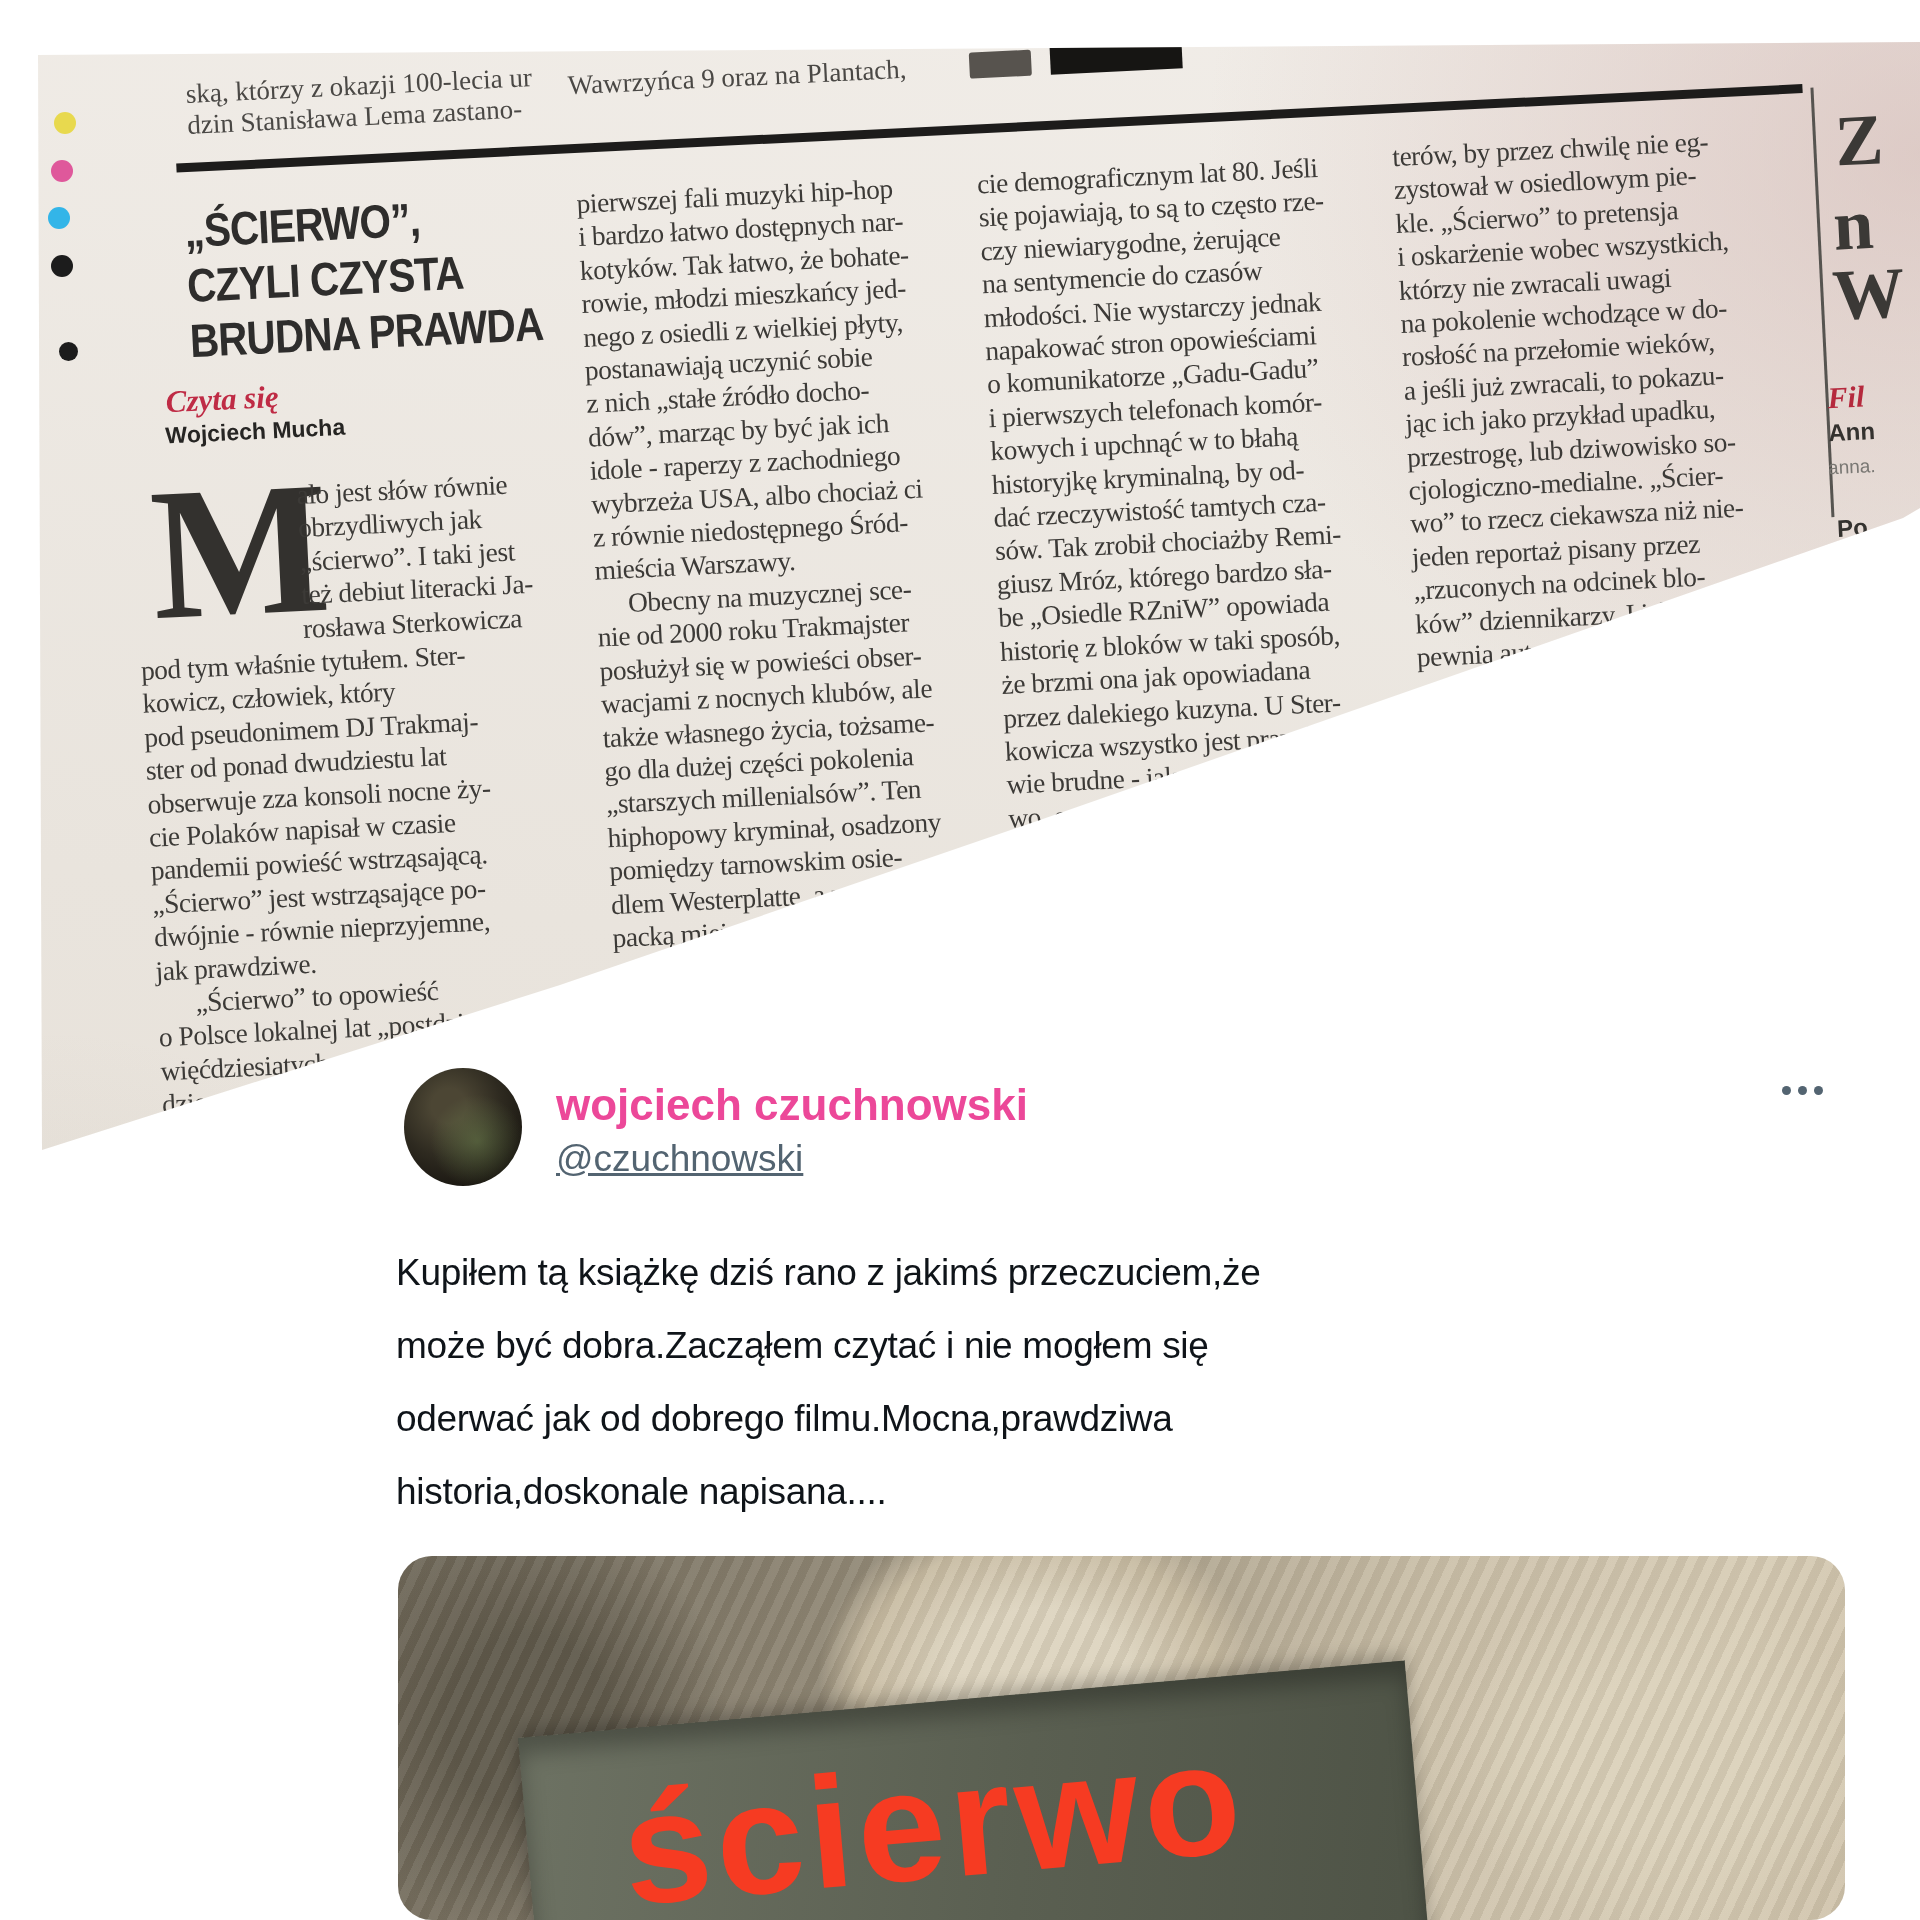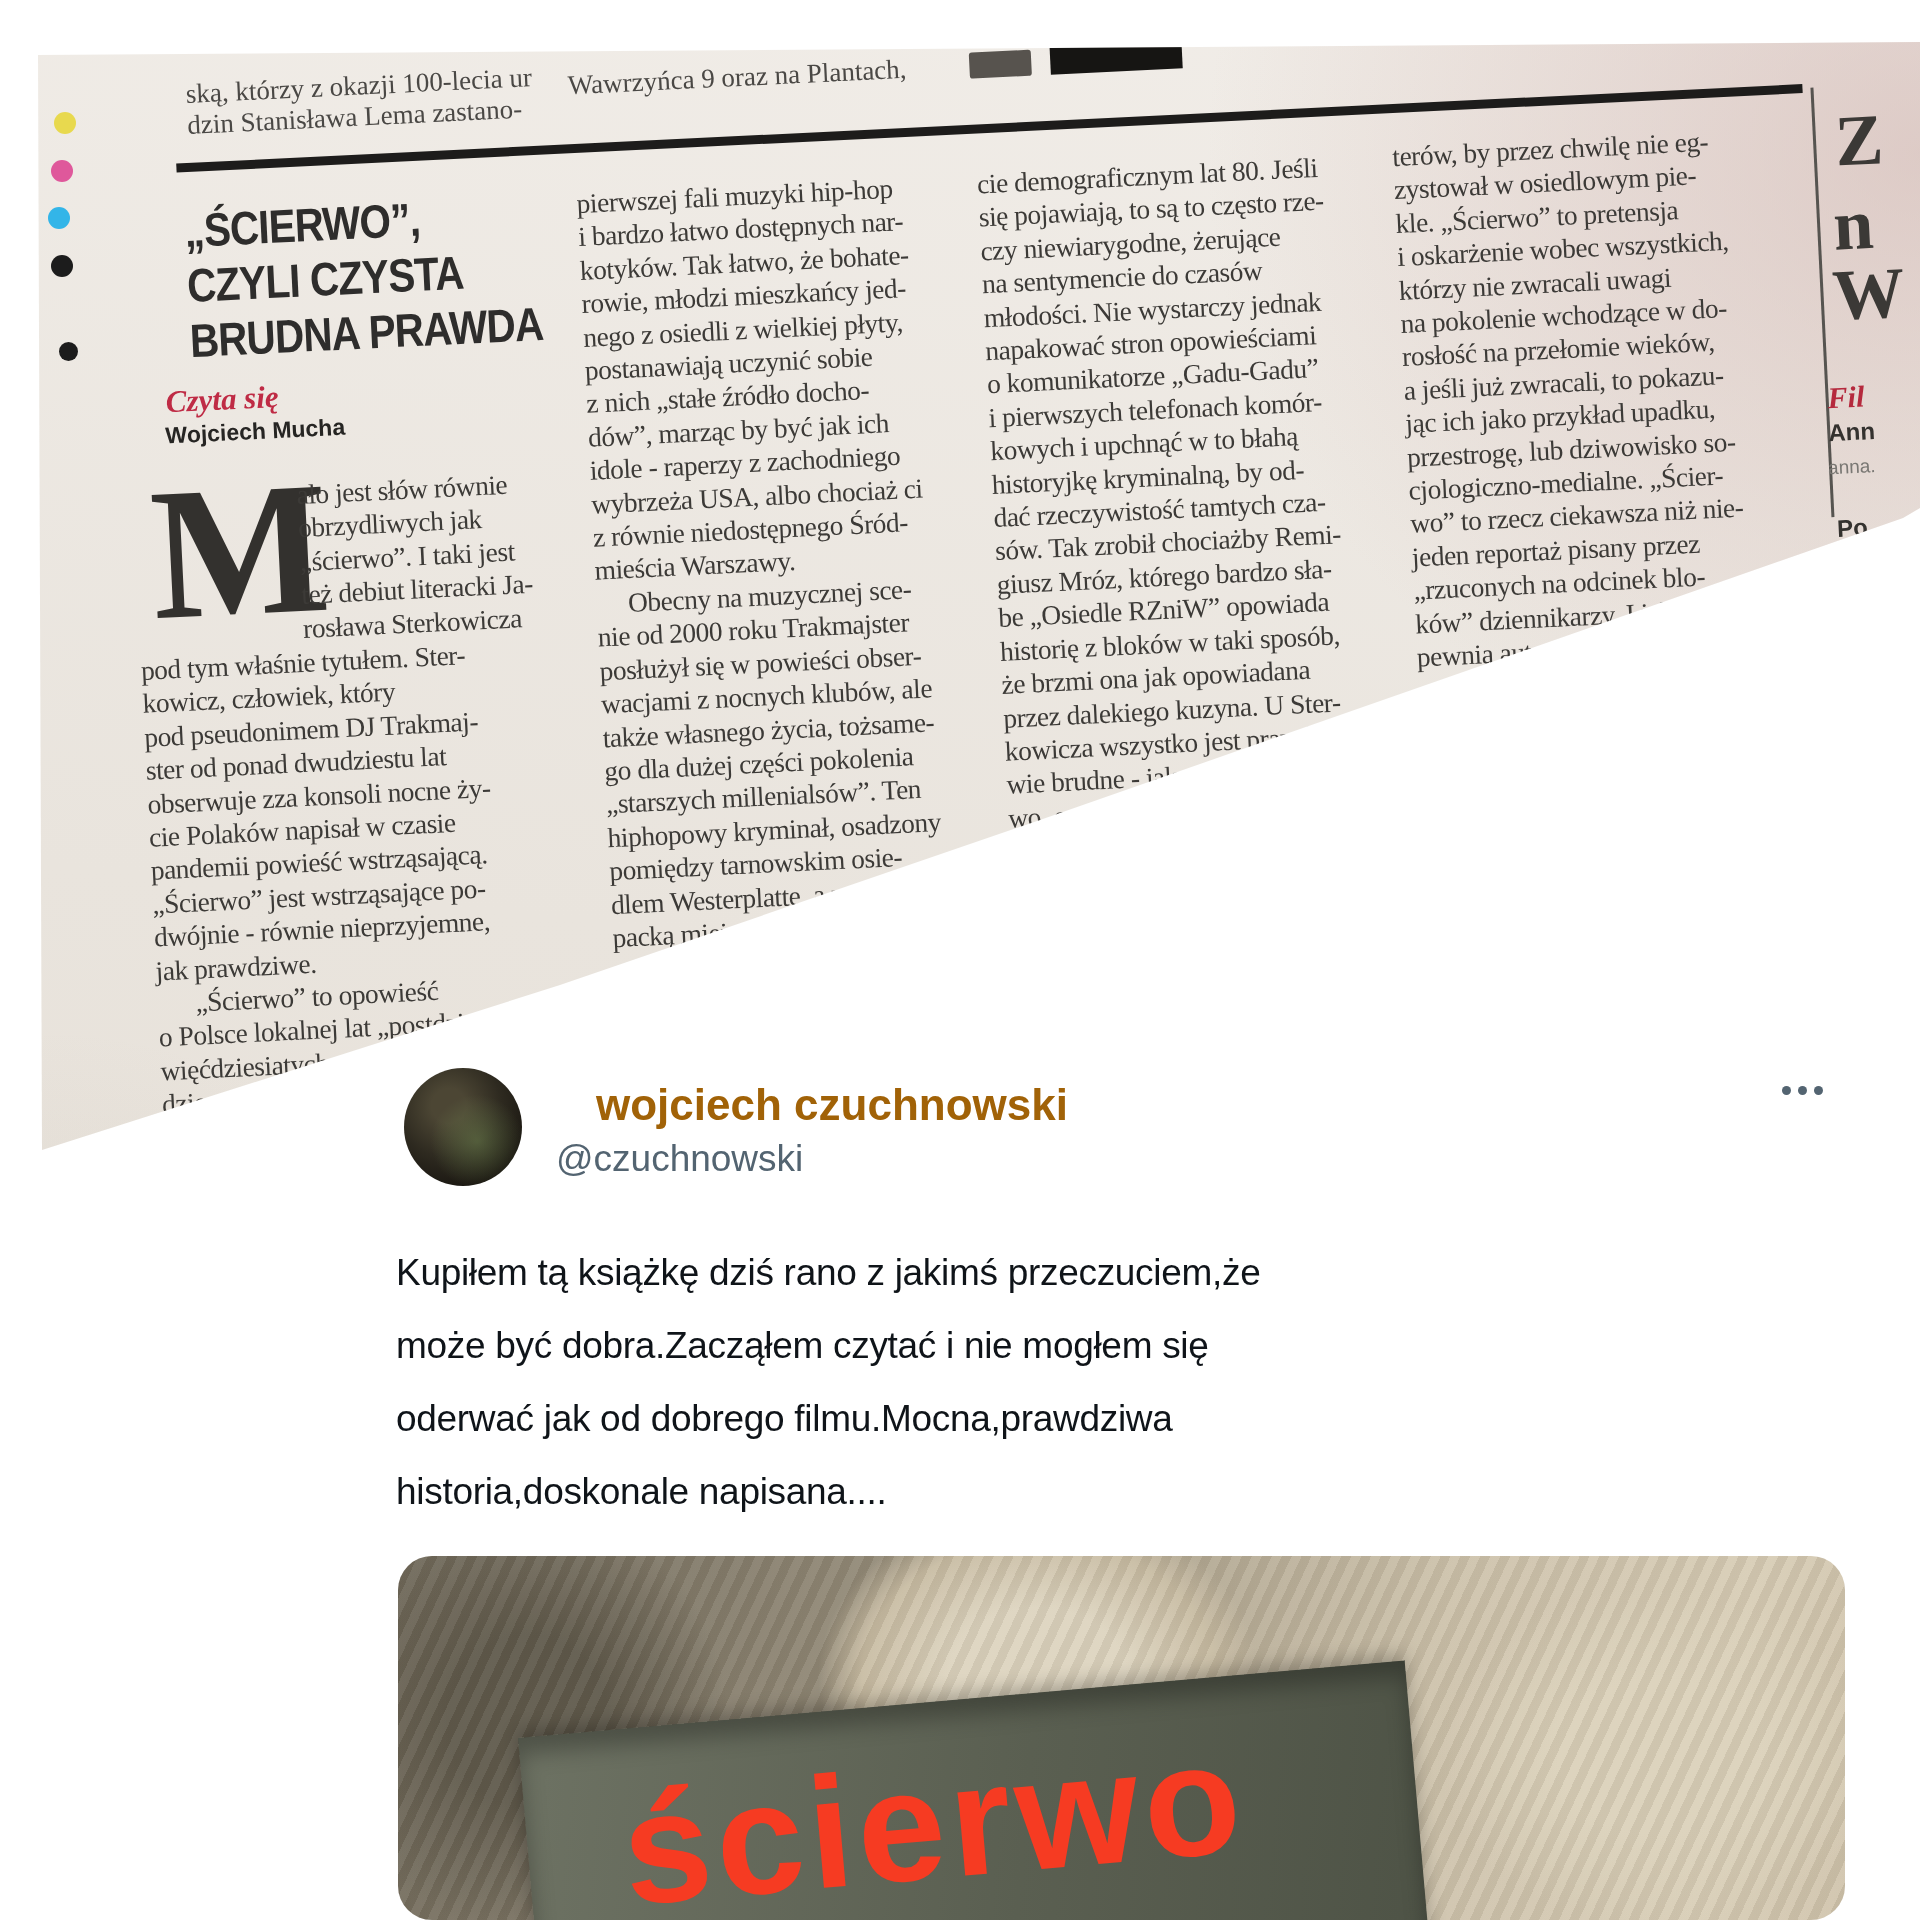--- a/index.html
+++ b/index.html
@@ -38,22 +38,22 @@
   .mini-gray{font-size:19px;color:#7a7874;}
   .dot{border-radius:50%;width:22px;height:22px;}
   .smudge{background:#57534e;border-radius:3px;}
   .blackbar{background:#161513;}
 
   
   .avatar{width:118px;height:118px;border-radius:50%;
     background:
       radial-gradient(circle at 62% 62%, rgba(122,148,88,.45), transparent 45%),
       radial-gradient(circle at 38% 32%, #4c4634 0 16%, #2e2a20 48%, #17140f 82%);}
-  .t-name{font-size:44px;font-weight:700;color:#a16207;margin-left:40px;}
-  .t-handle{font-size:37px;color:#536471;}
+  .t-name{font-size:44px;font-weight:700;color:#ec4899;}
+  .t-handle{font-size:37px;color:#536471;text-decoration:underline;}
   .t-body{font-size:37px;line-height:73px;color:#0f1419;letter-spacing:-0.3px;}
   .more{display:flex;gap:7px;}
   .more i{width:9px;height:9px;border-radius:50%;background:#536471;display:block;}
 
   
   #tweet-image{left:398px;top:1556px;width:1447px;height:364px;border-radius:34px;overflow:hidden;
     background:linear-gradient(100deg,#716a5b 0%,#857d6c 22%,#a99f8a 46%,#cdc2ab 70%,#d8cdb6 90%,#d0c4ac 100%);}
   .knit{left:0;top:0;right:0;bottom:0;
     background:repeating-linear-gradient(115deg, rgba(255,255,255,.06) 0 9px, rgba(45,35,22,.07) 9px 18px);}
   .ball{left:420px;top:-50px;width:440px;height:340px;border-radius:50%;

